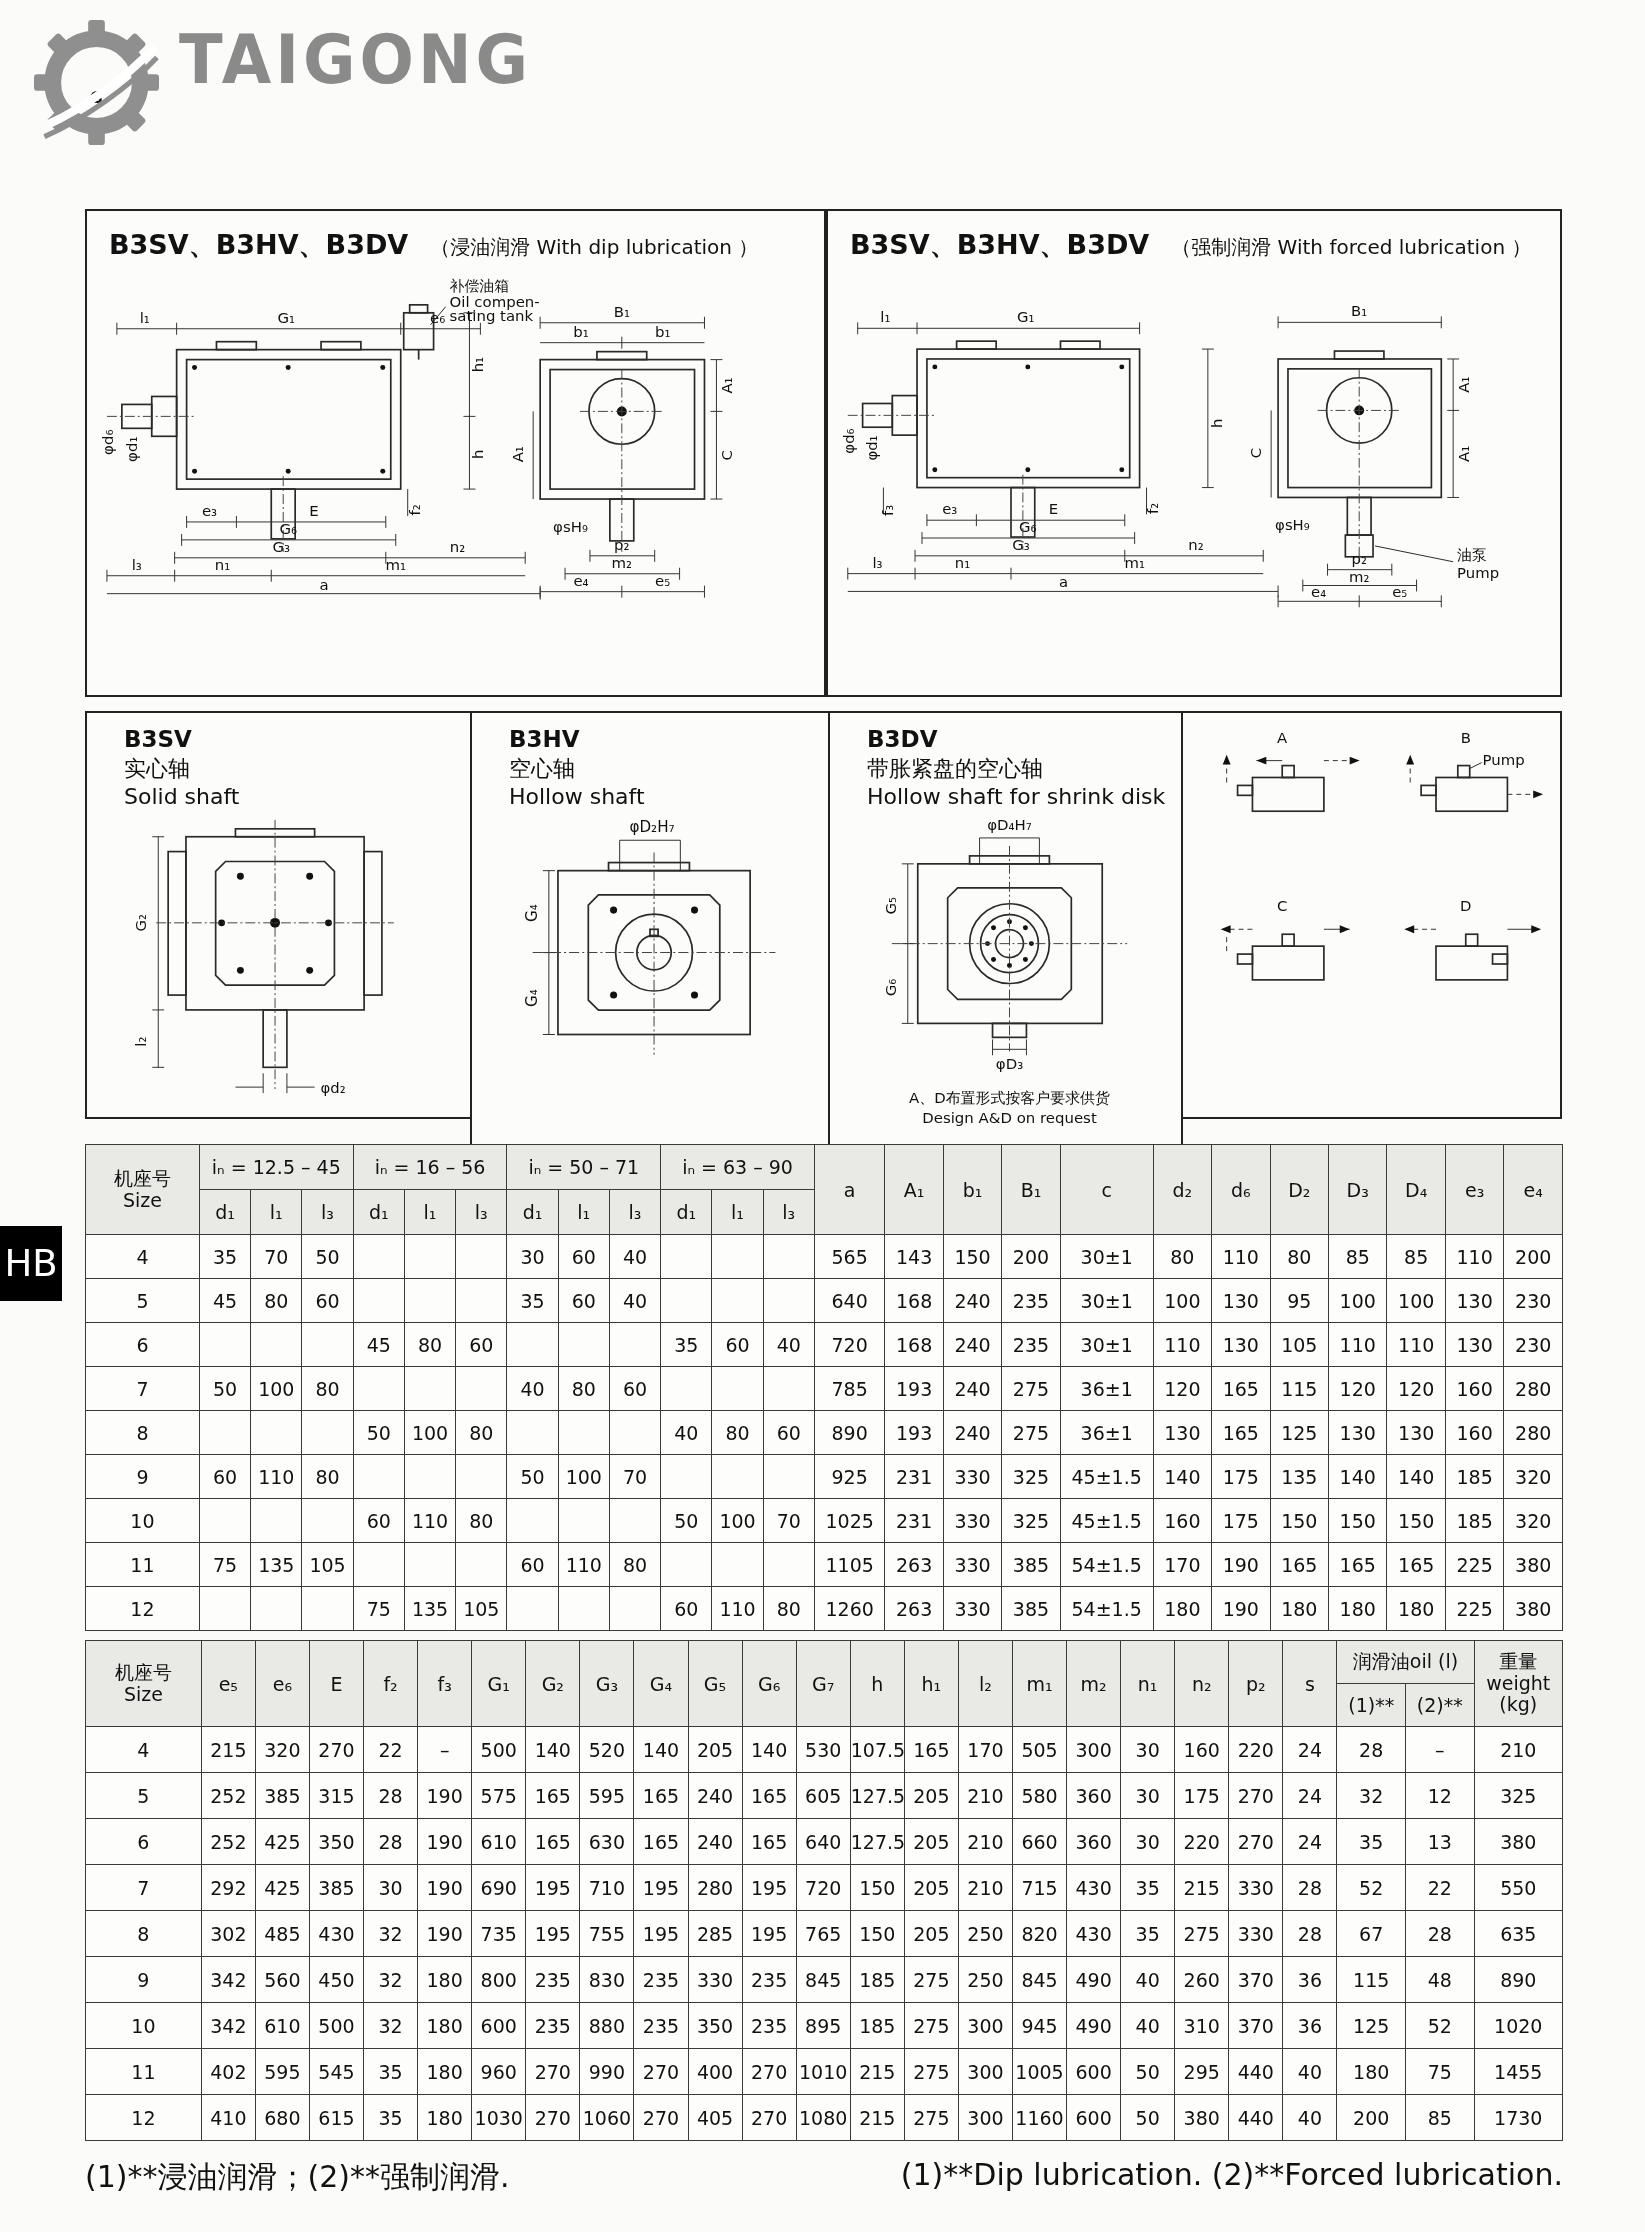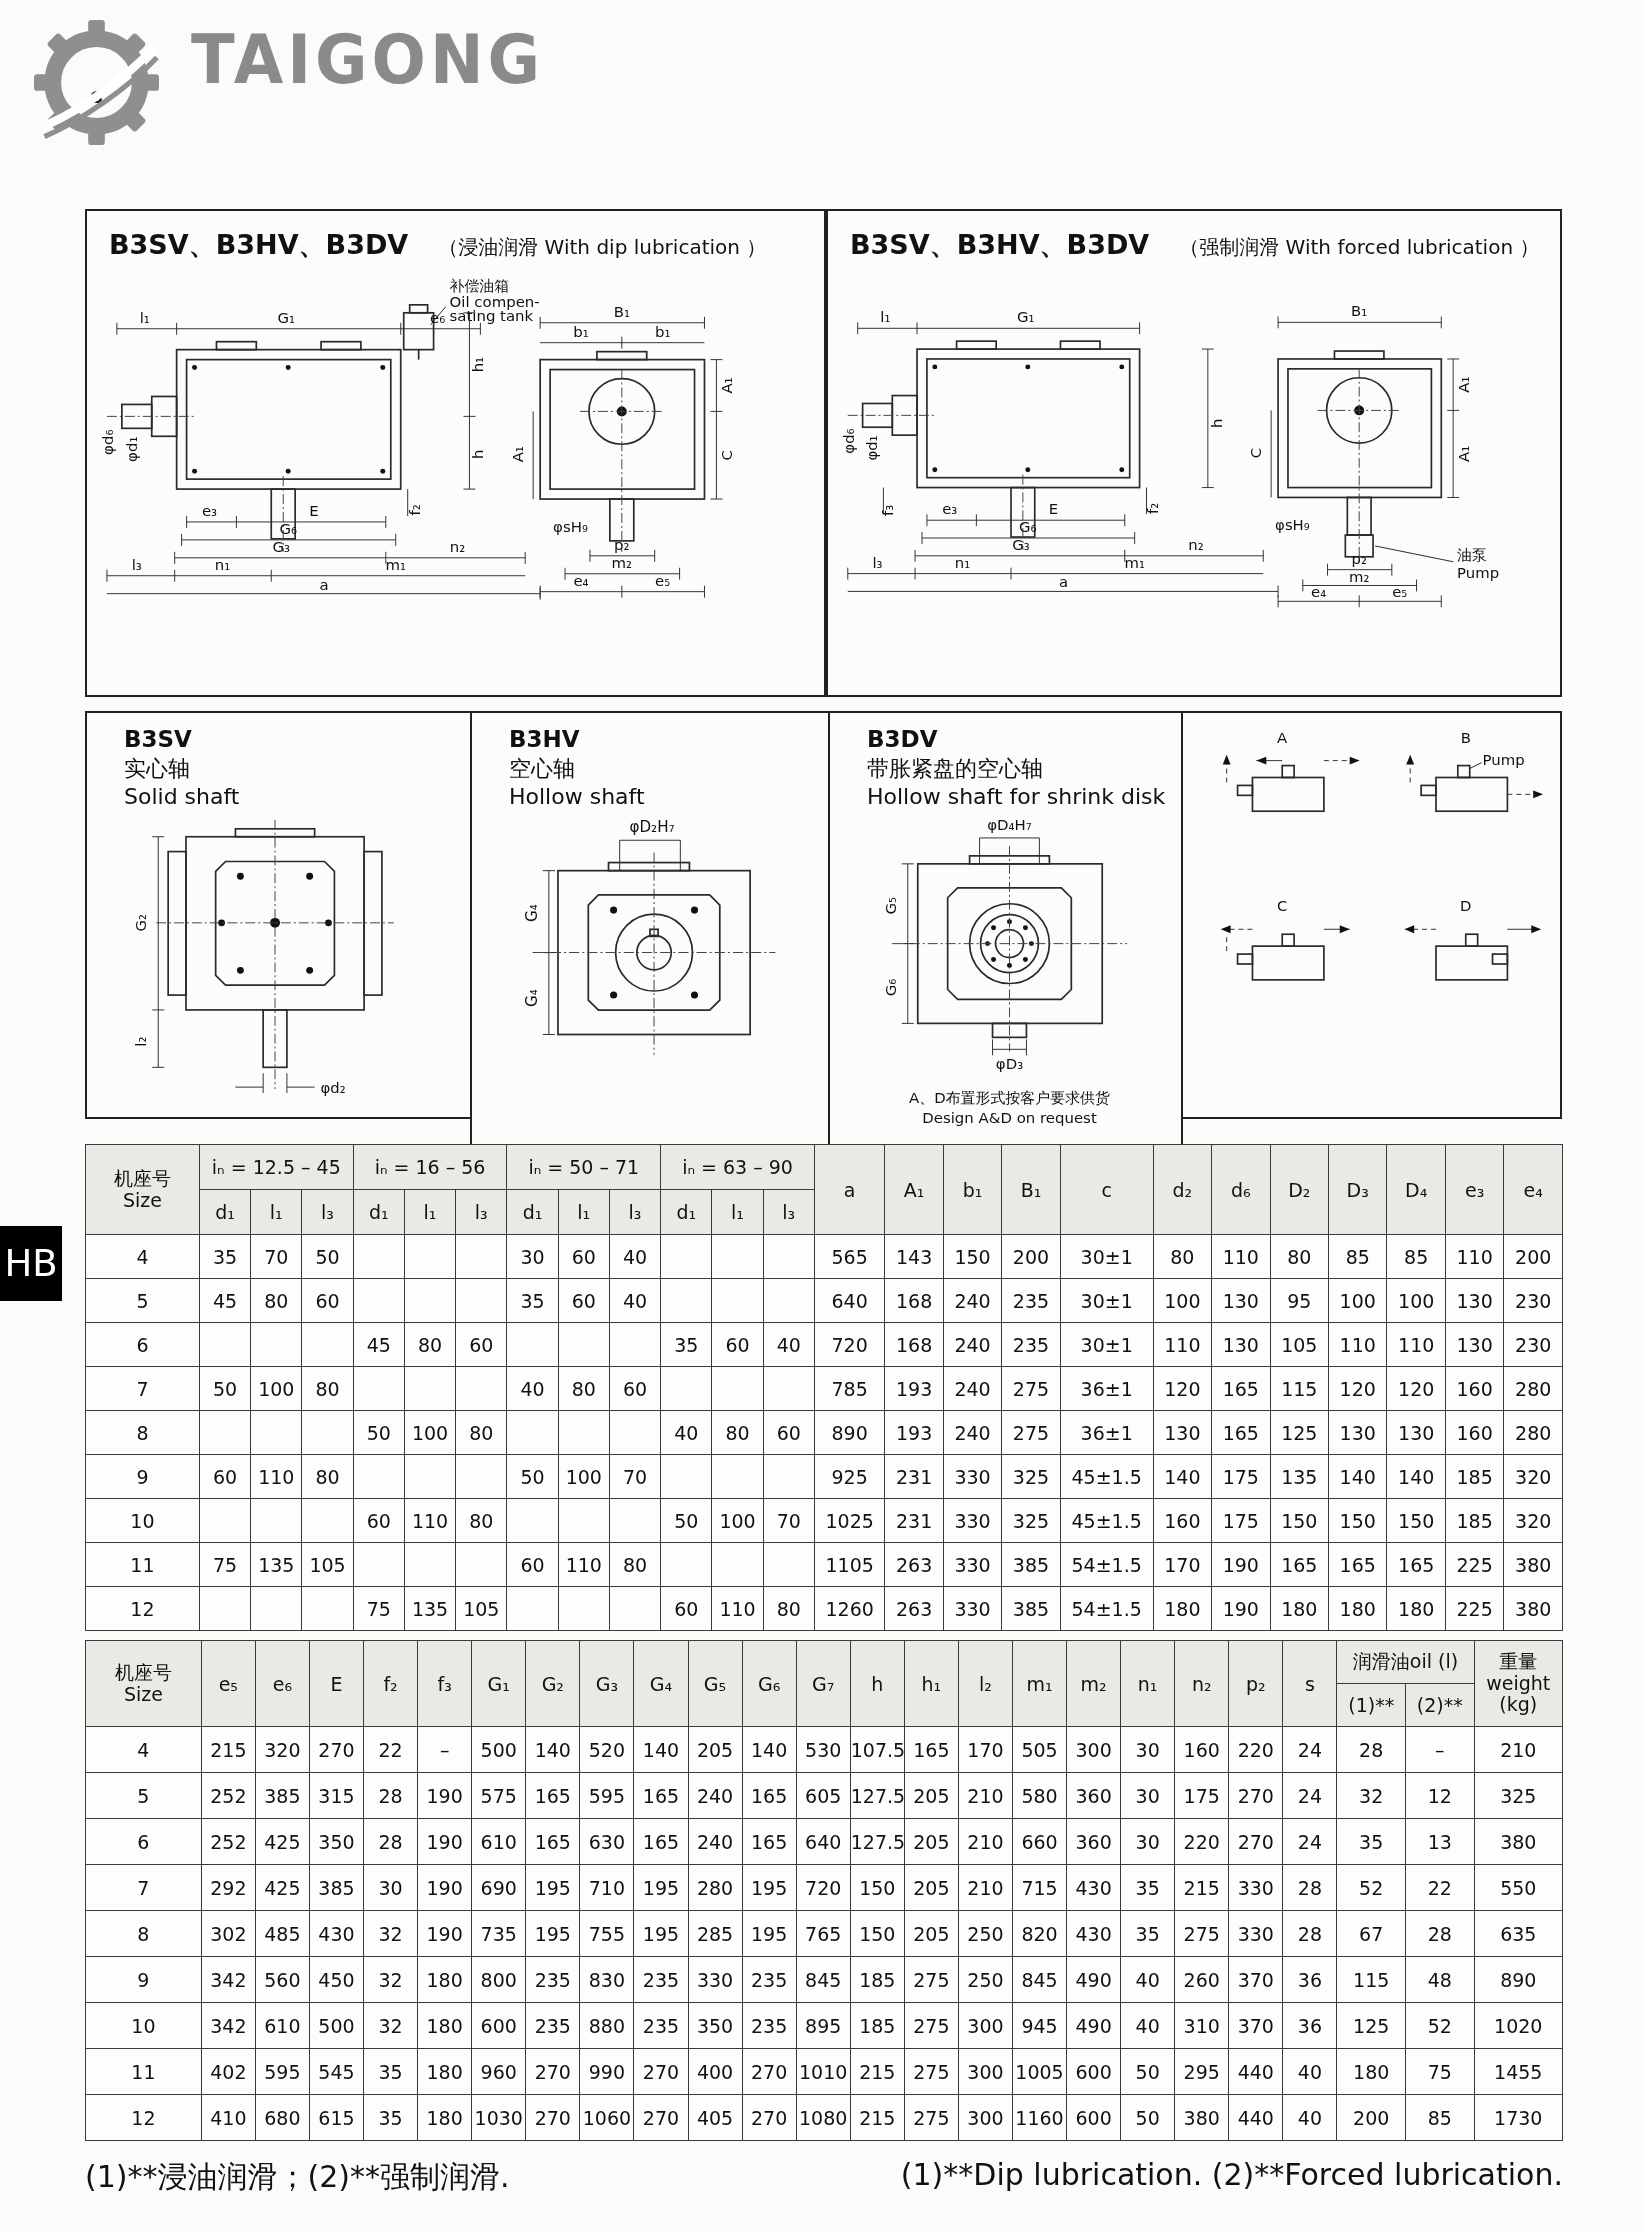--- a/index.html
+++ b/index.html
@@ -1,32 +1,32 @@
 <!DOCTYPE html>
 <html><head>
 <meta charset="utf-8">
 <style>
   html,body{margin:0;padding:0;background:#fff;}
   .page{position:relative;width:1646px;height:2233px;background:#fbfbf9;
         font-family:"DejaVu Sans",sans-serif;color:#111;overflow:hidden;}
 
   
-  .logo{position:absolute;left:28px;top:20px;display:flex;align-items:flex-start;gap:12px;}
+  .logo{position:absolute;left:28px;top:20px;display:flex;align-items:flex-start;}
   .logo-gear{width:137px;height:125px;}
   .logo-text{margin-left:14px;padding-top:8px;}
   .brand{font-size:64px;font-weight:900;color:#8a8a8a;letter-spacing:4px;
          transform:scaleY(1.05);line-height:1;}
   .logo-sub{display:flex;align-items:center;gap:14px;margin-top:6px;margin-left:40px;}
   .logo-sub .dash{width:70px;border-top:5px solid #8a8a8a;}
   .logo-sub .txt{font-size:30px;font-weight:bold;color:#8a8a8a;letter-spacing:6px;}
 
   
   .panel{position:absolute;border:2px solid #222;background:#fcfcfb;box-sizing:border-box;}
   .ptitle{padding:16px 14px 2px 22px;font-size:27px;font-weight:bold;white-space:nowrap;}
-  .psub{font-size:20px;font-weight:normal;margin-left:30px;}
+  .psub{font-size:20px;font-weight:normal;margin-left:22px;}
   .p2head{padding:12px 0 0 37px;font-size:23px;line-height:1.3;font-weight:600;}
   .p2head .cn,.p2head .en{display:block;font-weight:500;font-size:22px;}
   .drw{display:block;width:100%;}
 
   svg text{font-family:"DejaVu Sans",sans-serif;font-size:15px;fill:#111;}
   .oln{stroke:#2a2a2a;fill:none;stroke-width:1.7;}
   .thin{stroke:#2a2a2a;fill:none;stroke-width:1;}
   .dim{stroke:#333;stroke-width:1;fill:none;}
   .cl{stroke:#444;stroke-width:1;fill:none;stroke-dasharray:10 3 2 3;}
   .dsh{stroke:#333;stroke-width:1;fill:none;stroke-dasharray:5 4;}

